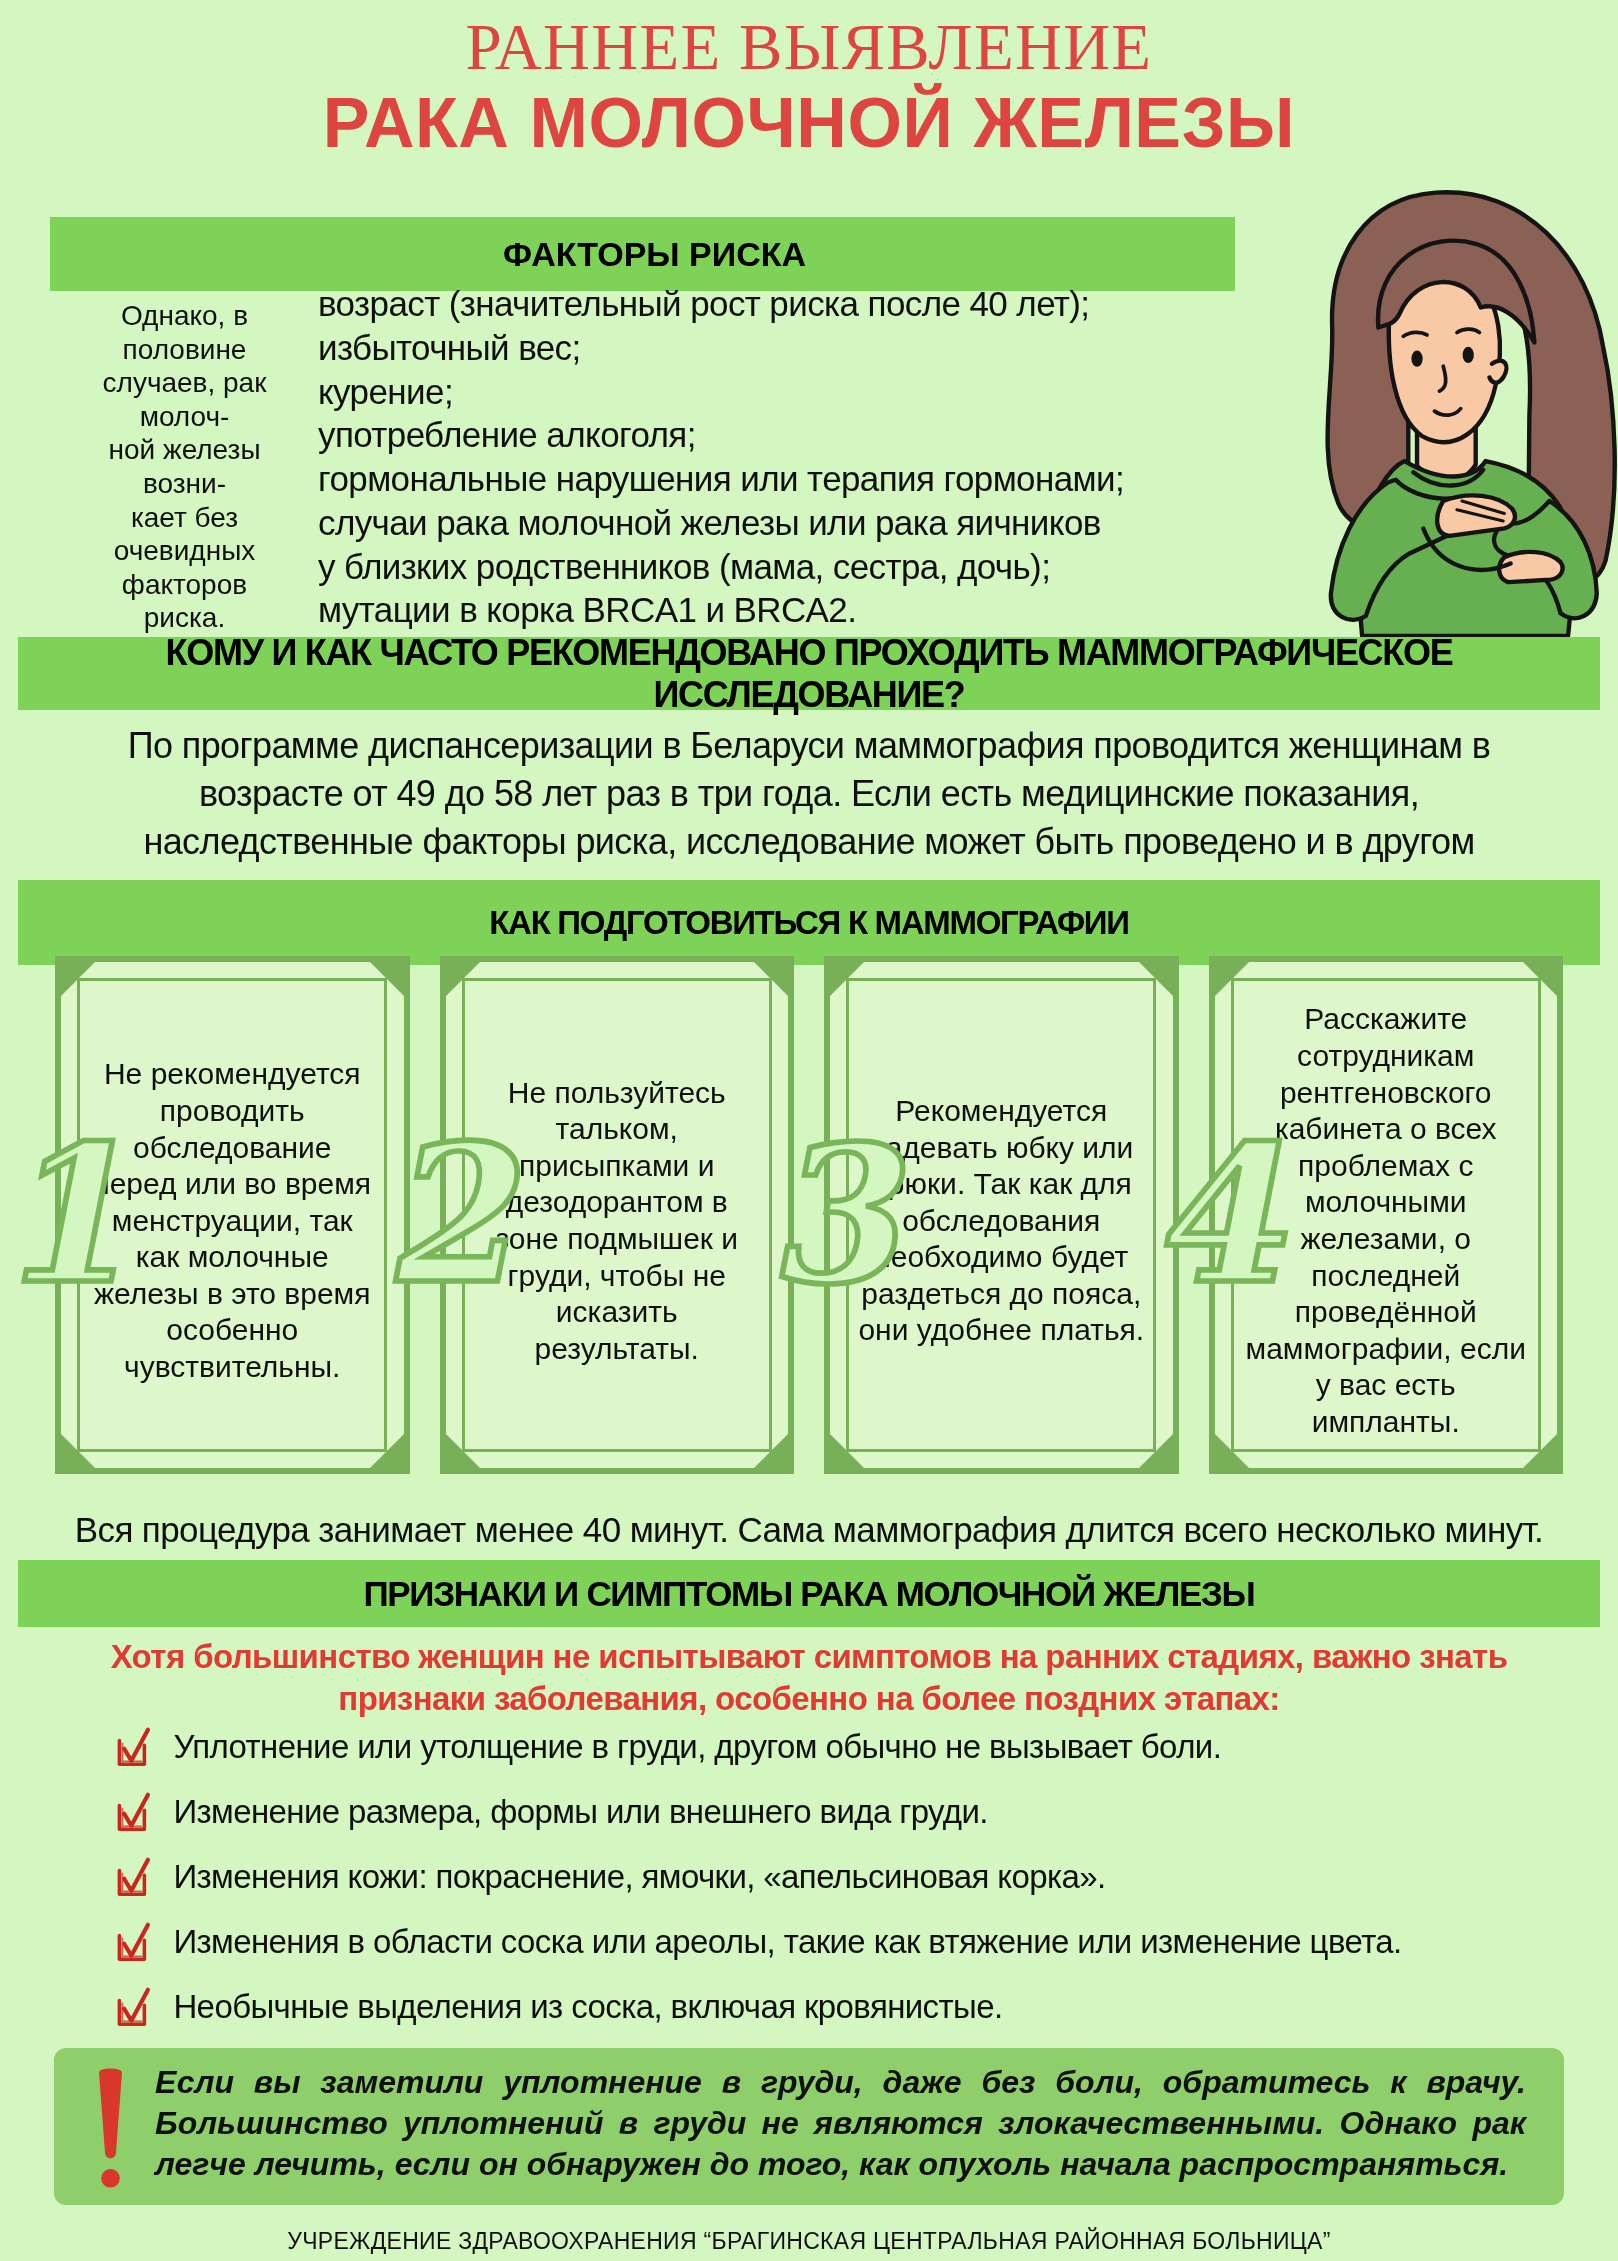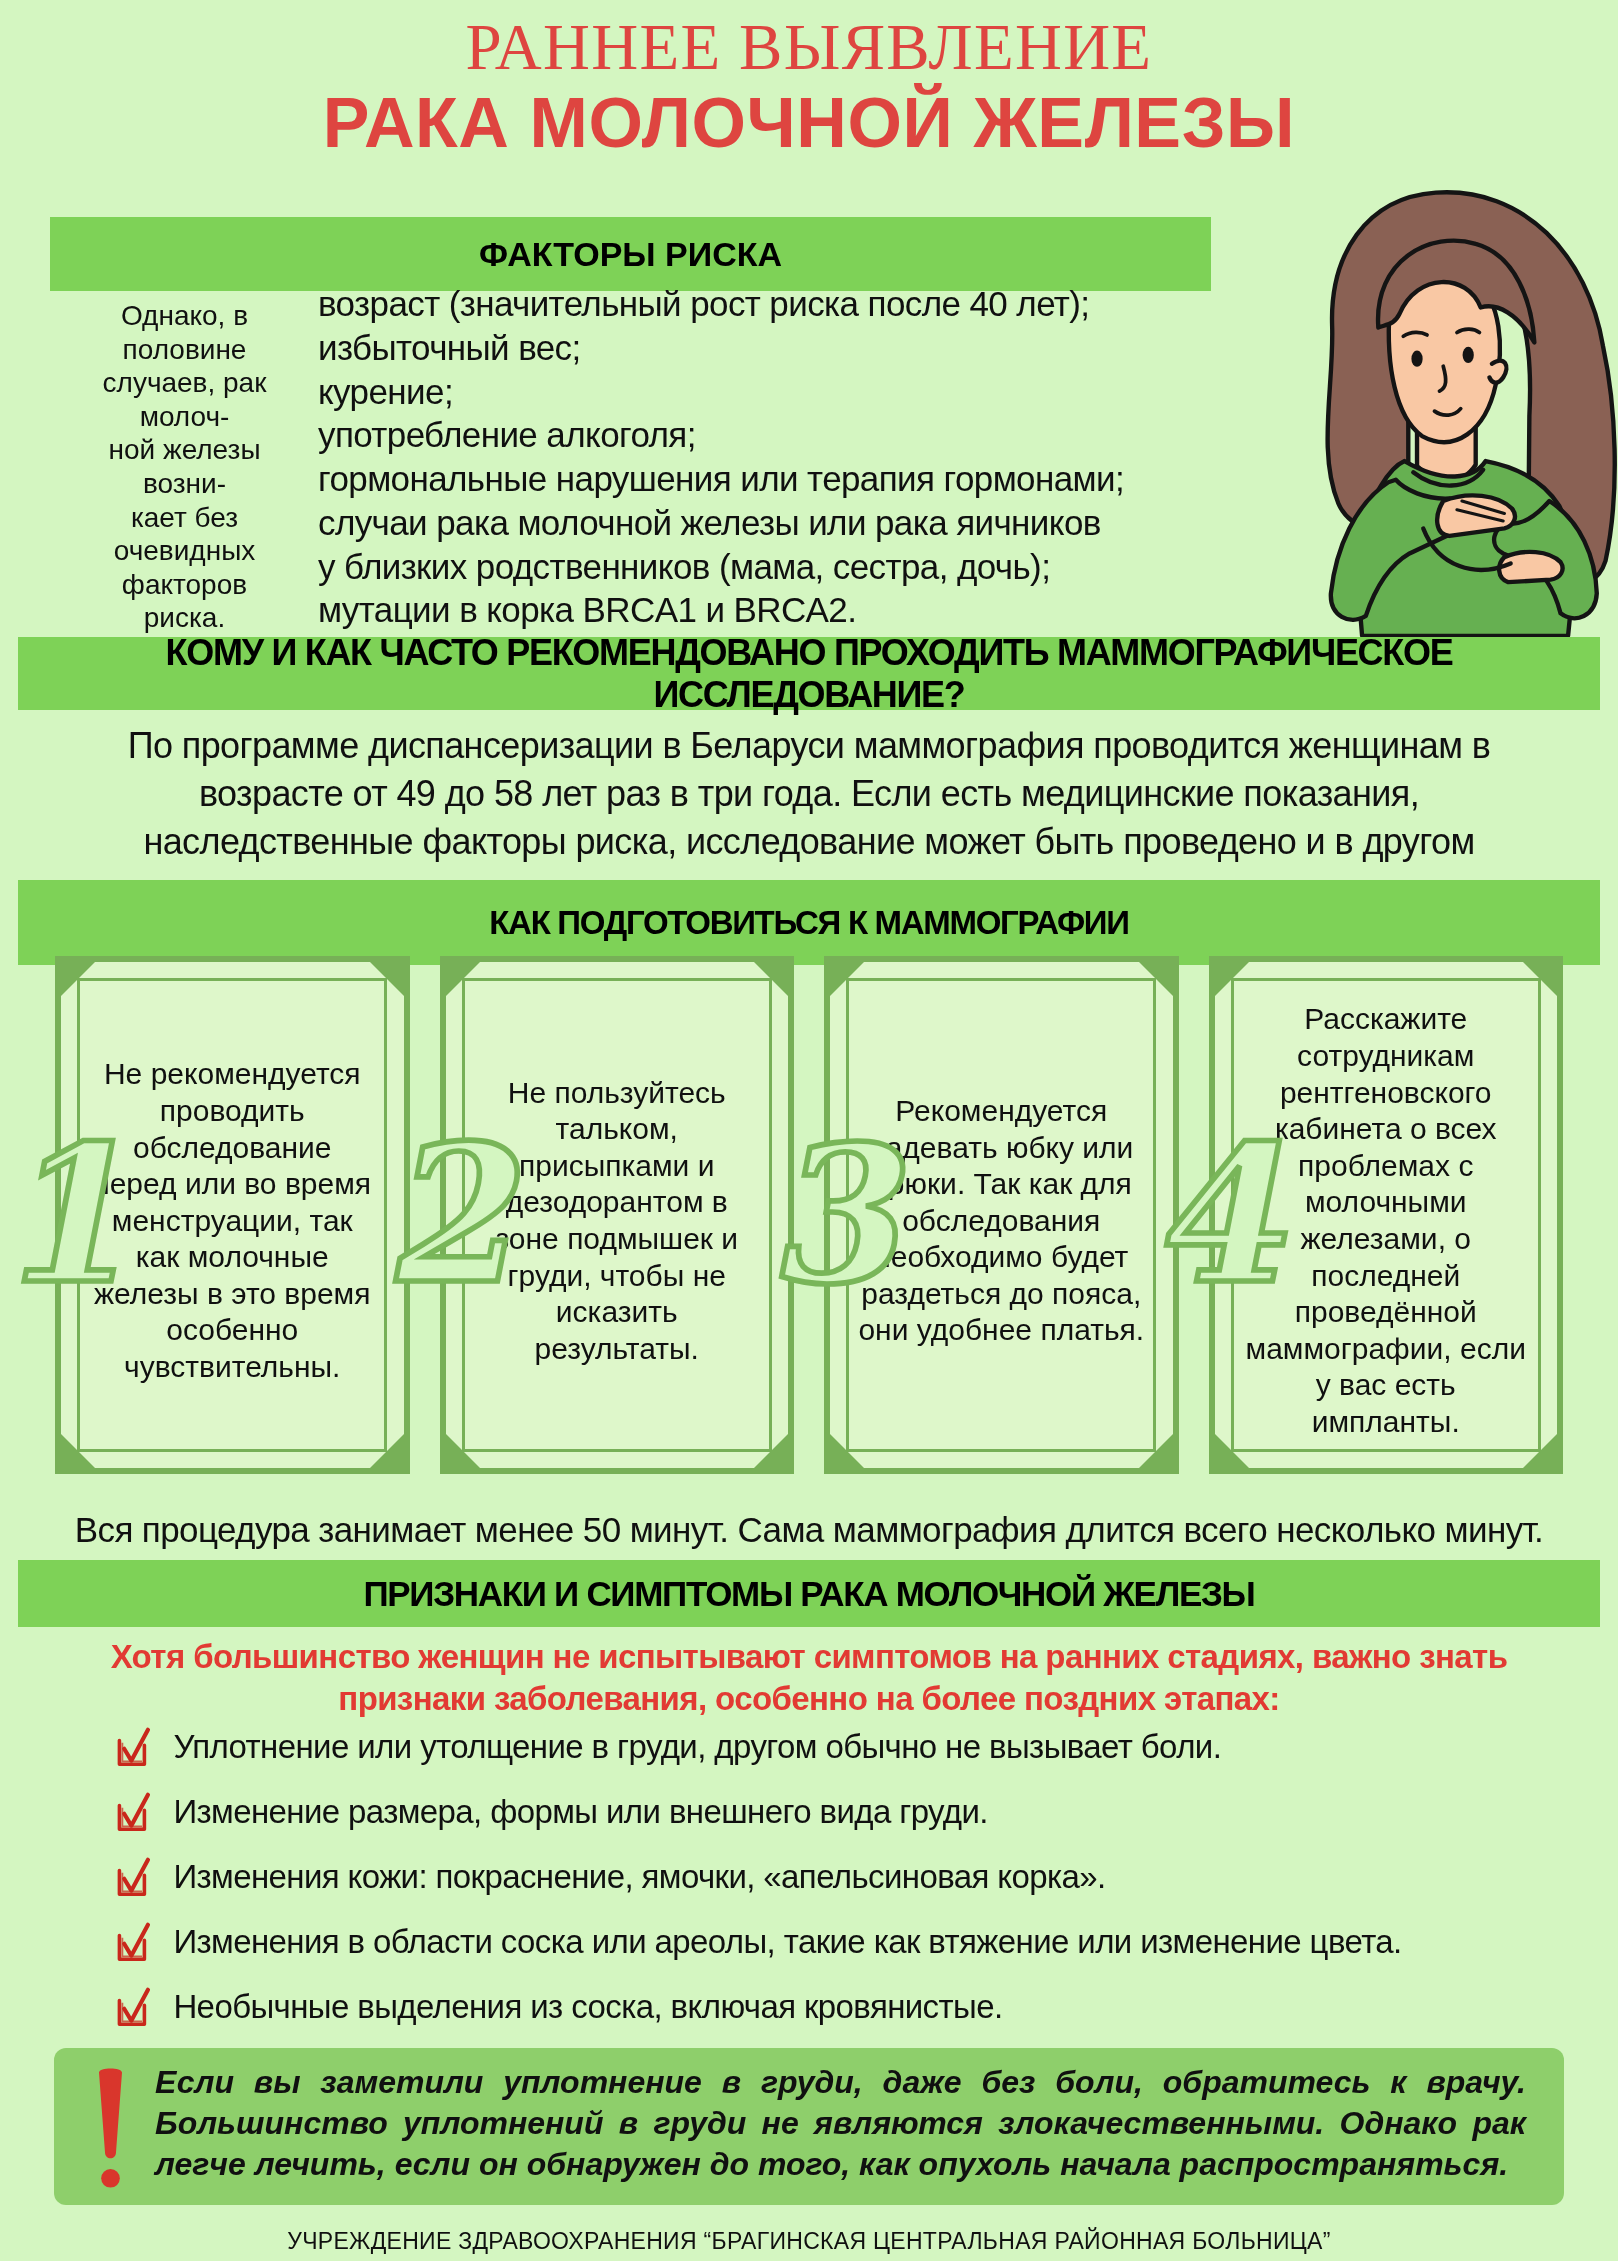--- a/index.html
+++ b/index.html
@@ -27,21 +27,21 @@
   .title-wrap{position:absolute;top:11.3px;left:0;right:0;text-align:center;color:var(--title-red);}
   .title1{font-size:65px;line-height:1.12;font-weight:400;letter-spacing:1.3px;font-family:Liberation Serif, serif;}
   .title2{font-size:70px;line-height:1.12;font-weight:700;letter-spacing:0.6px;}
 
   
   .banner{
     position:absolute;background:var(--banner-green);
     display:flex;align-items:center;justify-content:center;
     font-weight:700;color:#000;text-align:center;
   }
-  .banner-risk{top:217px;left:50px;width:1161px;height:74px;font-size:34px;}
+  .banner-risk{top:217px;left:50px;width:1161px;height:74px;font-size:34px;padding-left:24px;}
   .banner-who{top:637px;left:17.6px;right:17.6px;height:73px;font-size:36px;letter-spacing:-1.3px;font-stretch:condensed;}
   .banner-prep{top:880px;left:17.6px;right:17.6px;height:85px;font-size:33px;letter-spacing:-1.3px;font-stretch:condensed;}
   .banner-symptoms{top:1560px;left:17.6px;right:17.6px;height:67px;font-size:35px;letter-spacing:-1.3px;font-stretch:condensed;}
 
   
   .risk-aside{
     position:absolute;top:299px;left:60px;width:249px;
     font-size:28px;line-height:1.2;text-align:center;white-space:pre-line;
   }
   .risk-list{position:absolute;top:282px;left:318px;width:932px;}
@@ -220,21 +220,21 @@
       <div class="card">
         <span class="corner tl"></span>
         <span class="corner tr"></span>
         <span class="corner bl"></span>
         <span class="corner br"></span>
         <div class="card-num">4</div>
         <div class="card-text">Расскажите сотрудникам рентгеновского кабинета о всех проблемах с молочными железами, о последней проведённой маммографии, если у вас есть импланты.</div>
       </div>
     </div>
 
-  <p class="duration-note cond">Вся процедура занимает менее 50 минут. Сама маммография длится всего несколько минут.</p>
+  <p class="duration-note cond">Вся процедура занимает менее 40 минут. Сама маммография длится всего несколько минут.</p>
 
   <div class="banner banner-symptoms">ПРИЗНАКИ И СИМПТОМЫ РАКА МОЛОЧНОЙ ЖЕЛЕЗЫ</div>
 
   <p class="symptoms-intro">Хотя большинство женщин не испытывают симптомов на ранних стадиях, важно знать признаки заболевания, особенно на более поздних этапах:</p>
 
   <div class="checklist">
 
   <div class="check-item">
         <svg class="check-icon" viewBox="0 0 64 74" xmlns="http://www.w3.org/2000/svg">
           <path d="M10 26 L10 66 L52 66 L52 34" stroke="#c9271b" stroke-width="6" fill="none" stroke-linecap="round" stroke-linejoin="round"></path>

